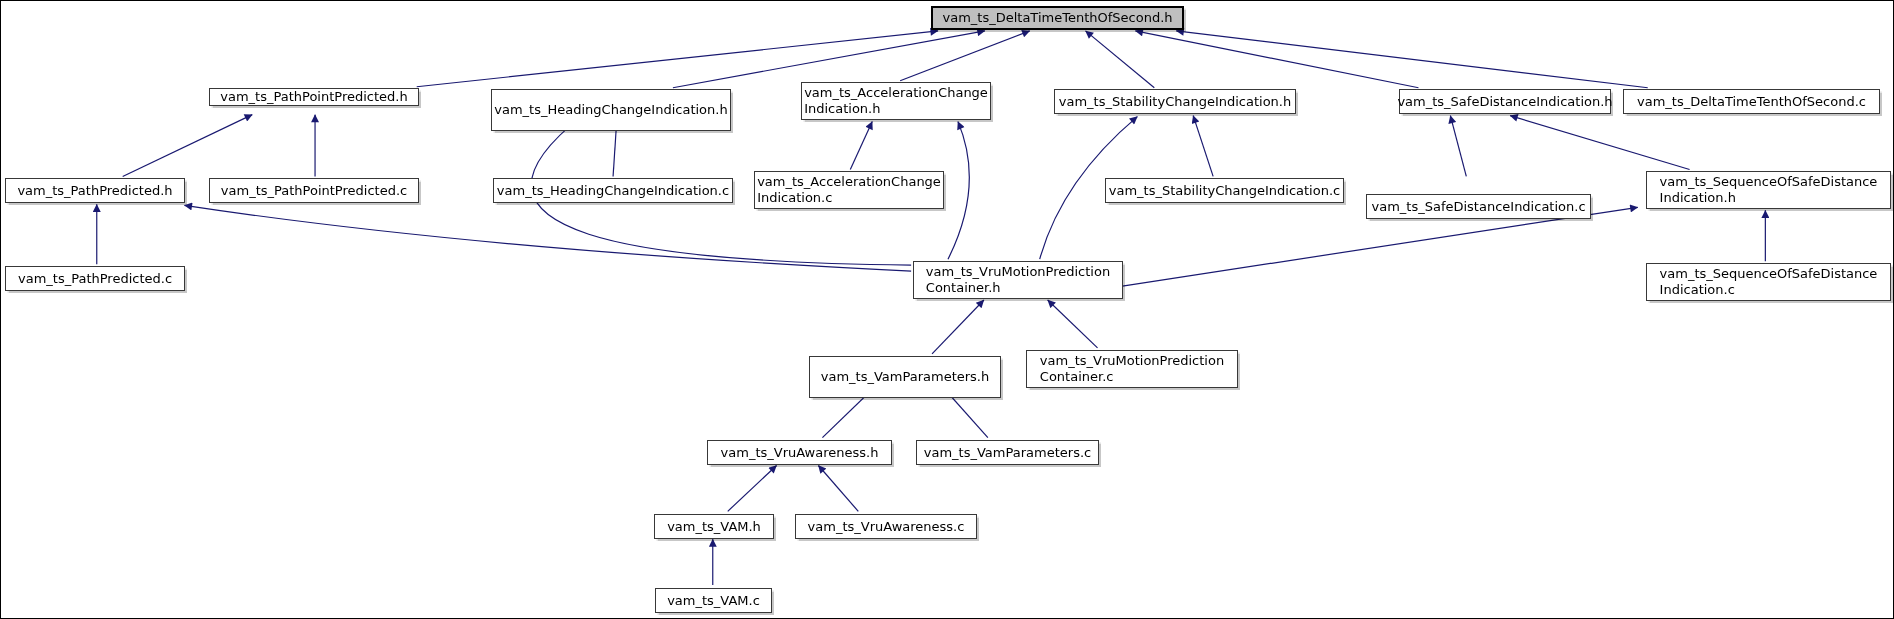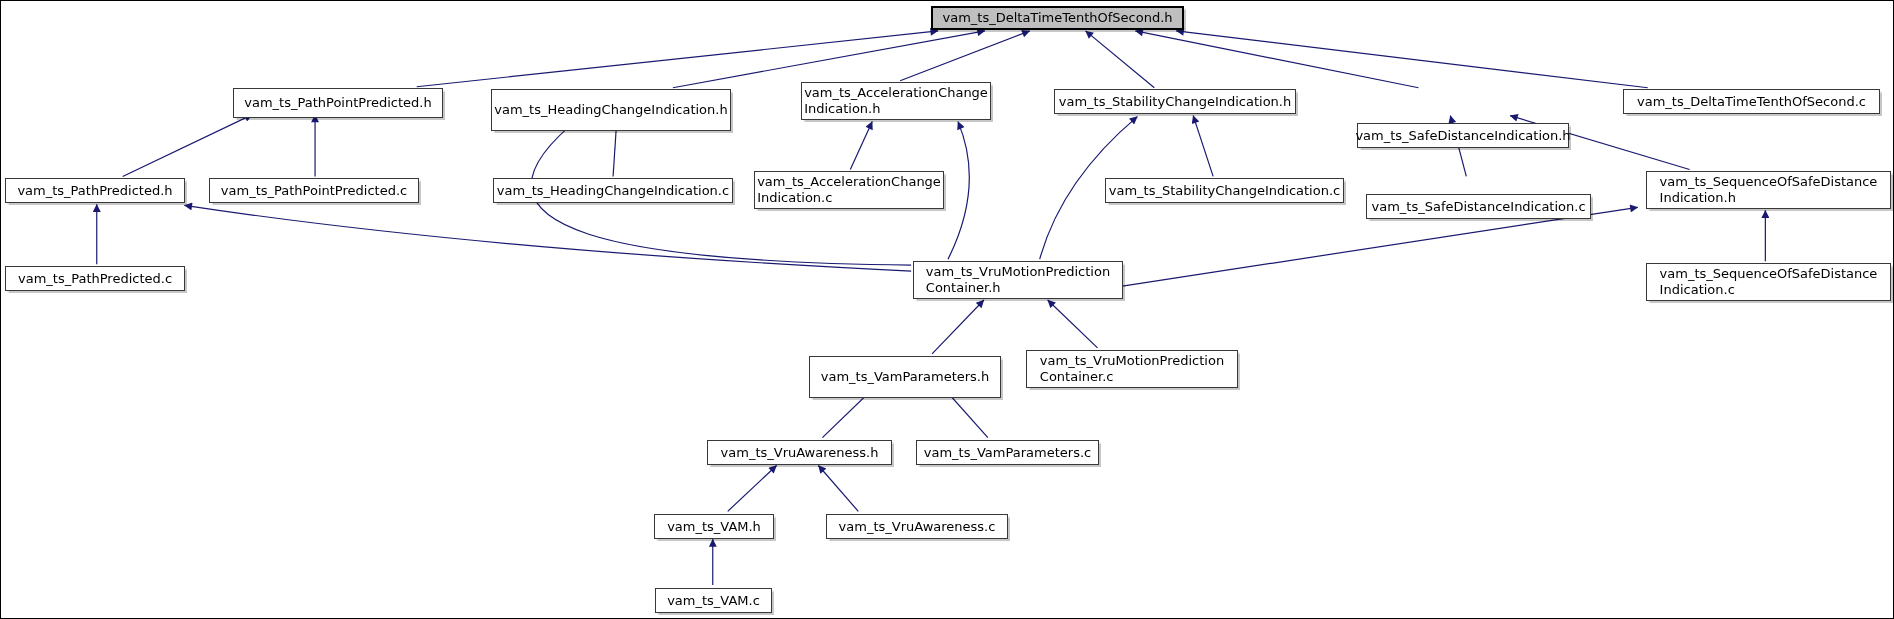--- a/index.html
+++ b/index.html
@@ -75,26 +75,26 @@
         <path d="M1098 348 L1048 300" class="edge" marker-end="url(#arrow)"></path>
         <path d="M822 438 L880 382" class="edge" marker-end="url(#arrow)"></path>
         <path d="M988 438 L938 382" class="edge" marker-end="url(#arrow)"></path>
         <path d="M727 512 L776 466" class="edge" marker-end="url(#arrow)"></path>
         <path d="M858 512 L818 466" class="edge" marker-end="url(#arrow)"></path>
         <path d="M712 586 L712 540" class="edge" marker-end="url(#arrow)"></path>
       </g>
   </svg>
   <div class="node-layer" id="nodes">
       <div class="node current" title="vam_ts_DeltaTimeTenthOfSecond.h" style="left: 930px; top: 5px; width: 253px; height: 24px;">vam_ts_DeltaTimeTenthOfSecond.h</div>
-      <div class="node" title="vam_ts_PathPointPredicted.h" style="left: 208px; top: 87px; width: 210px; height: 30px; margin-left: 24px;">vam_ts_PathPointPredicted.h</div>
+      <div class="node" title="vam_ts_PathPointPredicted.h" style="left: 208px; top: 87px; width: 210px; height: 18px;">vam_ts_PathPointPredicted.h</div>
       <div class="node" title="vam_ts_HeadingChangeIndication.h" style="left: 490px; top: 88px; width: 240px; height: 42px;">vam_ts_HeadingChangeIndication.h</div>
       <div class="node" title="vam_ts_AccelerationChangeIndication.h" style="left: 800px; top: 81px; width: 190px; height: 38px;">vam_ts_AccelerationChange
 Indication.h</div>
       <div class="node" title="vam_ts_StabilityChangeIndication.h" style="left: 1053px; top: 88px; width: 242px; height: 25px;">vam_ts_StabilityChangeIndication.h</div>
-      <div class="node" title="vam_ts_SafeDistanceIndication.h" style="left: 1356px; top: 88px; width: 212px; height: 25px; margin-top: 34px;">vam_ts_SafeDistanceIndication.h</div>
+      <div class="node" title="vam_ts_SafeDistanceIndication.h" style="left: 1398px; top: 88px; width: 212px; height: 25px;">vam_ts_SafeDistanceIndication.h</div>
       <div class="node" title="vam_ts_DeltaTimeTenthOfSecond.c" style="left: 1622px; top: 88px; width: 257px; height: 25px;">vam_ts_DeltaTimeTenthOfSecond.c</div>
       <div class="node" title="vam_ts_PathPredicted.h" style="left: 4px; top: 177px; width: 180px; height: 25px;">vam_ts_PathPredicted.h</div>
       <div class="node" title="vam_ts_PathPointPredicted.c" style="left: 208px; top: 177px; width: 210px; height: 25px;">vam_ts_PathPointPredicted.c</div>
       <div class="node" title="vam_ts_HeadingChangeIndication.c" style="left: 492px; top: 177px; width: 240px; height: 25px;">vam_ts_HeadingChangeIndication.c</div>
       <div class="node" title="vam_ts_AccelerationChangeIndication.c" style="left: 753px; top: 170px; width: 190px; height: 38px;">vam_ts_AccelerationChange
 Indication.c</div>
       <div class="node" title="vam_ts_StabilityChangeIndication.c" style="left: 1104px; top: 177px; width: 239px; height: 25px;">vam_ts_StabilityChangeIndication.c</div>
       <div class="node" title="vam_ts_SafeDistanceIndication.c" style="left: 1365px; top: 177px; width: 225px; height: 25px; margin-top: 16px;">vam_ts_SafeDistanceIndication.c</div>
       <div class="node" title="vam_ts_SequenceOfSafeDistanceIndication.h" style="left: 1645px; top: 170px; width: 245px; height: 38px;">vam_ts_SequenceOfSafeDistance
 Indication.h</div>
@@ -102,16 +102,16 @@
       <div class="node" title="vam_ts_VruMotionPredictionContainer.h" style="left: 912px; top: 260px; width: 210px; height: 38px;">vam_ts_VruMotionPrediction
 Container.h</div>
       <div class="node" title="vam_ts_SequenceOfSafeDistanceIndication.c" style="left: 1645px; top: 262px; width: 245px; height: 38px;">vam_ts_SequenceOfSafeDistance
 Indication.c</div>
       <div class="node" title="vam_ts_VamParameters.h" style="left: 808px; top: 355px; width: 192px; height: 42px;">vam_ts_VamParameters.h</div>
       <div class="node" title="vam_ts_VruMotionPredictionContainer.c" style="left: 1025px; top: 349px; width: 212px; height: 38px;">vam_ts_VruMotionPrediction
 Container.c</div>
       <div class="node" title="vam_ts_VruAwareness.h" style="left: 706px; top: 439px; width: 185px; height: 25px;">vam_ts_VruAwareness.h</div>
       <div class="node" title="vam_ts_VamParameters.c" style="left: 915px; top: 439px; width: 183px; height: 25px;">vam_ts_VamParameters.c</div>
       <div class="node" title="vam_ts_VAM.h" style="left: 653px; top: 513px; width: 120px; height: 25px;">vam_ts_VAM.h</div>
-      <div class="node" title="vam_ts_VruAwareness.c" style="left: 825px; top: 513px; width: 182px; height: 25px;">vam_ts_VruAwareness.c</div>
+      <div class="node" title="vam_ts_VruAwareness.c" style="left: 794px; top: 513px; width: 182px; height: 25px;">vam_ts_VruAwareness.c</div>
       <div class="node" title="vam_ts_VAM.c" style="left: 654px; top: 587px; width: 117px; height: 25px;">vam_ts_VAM.c</div>
     </div>
 </div>
 
 </body></html>

